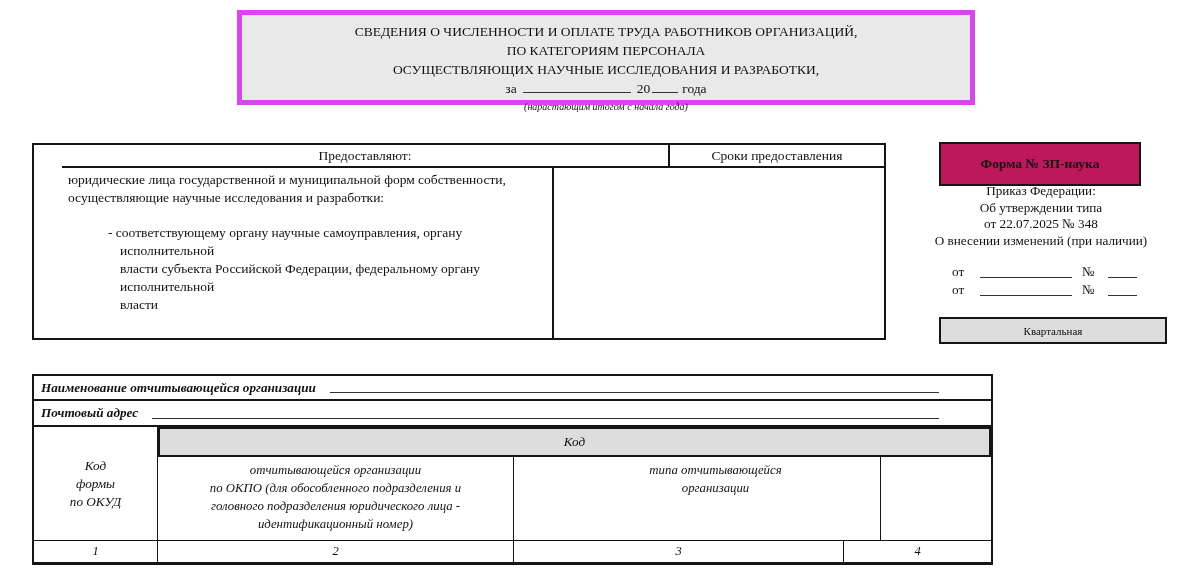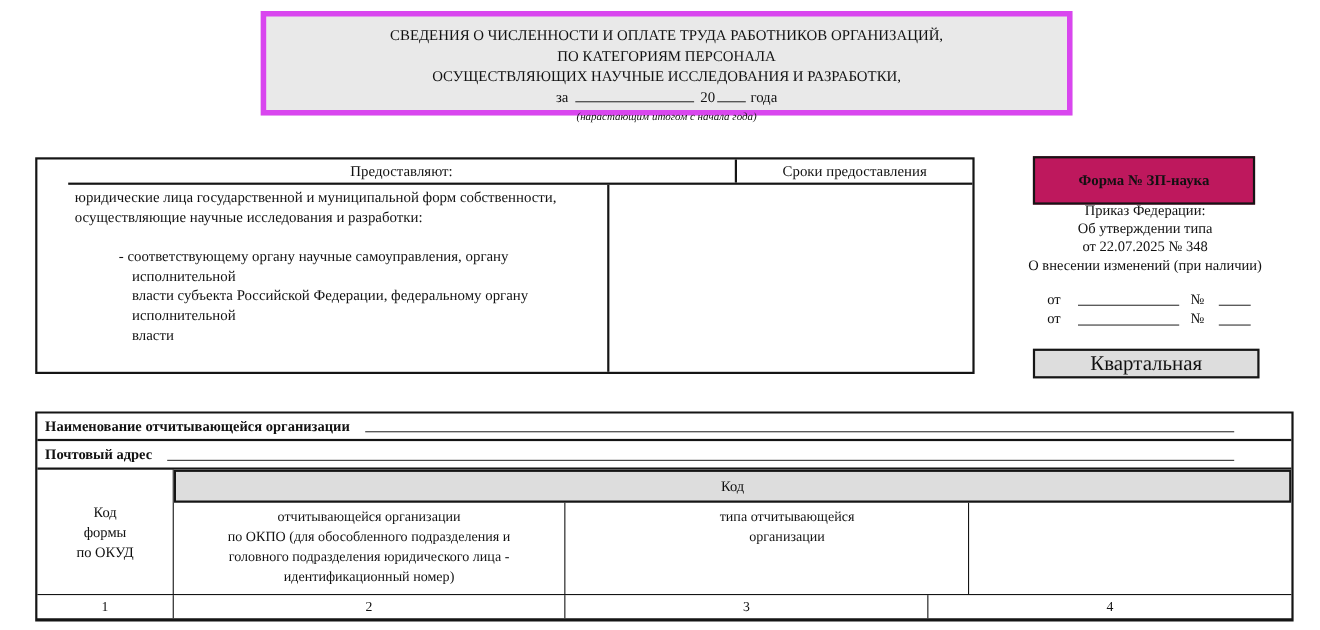--- a/index.html
+++ b/index.html
@@ -53,29 +53,29 @@
     text-align:center; font-size:13.2px; line-height:16.5px;
   }
   .order-line { display:block; }
   .amend-rows { position:absolute; left:952px; top:262px; width:185px; font-size:13.2px; }
   .amend-row { display:flex; align-items:flex-end; height:18px; }
   .amend-ot { width:20px; }
   .blank-amend-date { width:95px; height:13px; margin:0 10px 2px 8px; border-bottom:1.4px solid #333; }
   .amend-num { width:18px; }
   .blank-amend-no { width:30px; height:13px; margin:0 0 2px 8px; border-bottom:1.4px solid #333; }
   .period-badge {
-    position:absolute; left:939px; top:317px; width:206px; height:27px;
+    position:absolute; left:939px; top:317px; width:228px; height:27px;
     background:#dddddd; border:2.5px solid #151515;
-    display:flex; align-items:center; justify-content:center; font-size:19px;
+    display:flex; align-items:center; justify-content:center; font-size:11px;
   }
 
   
   .org-table {
-    position:absolute; left:32px; top:374px; width:1144px;
-    border:2px solid #151515; border-bottom:3px solid #151515; font-size:13.2px;
+    position:absolute; left:32px; top:374px; width:961px;
+    border:2px solid #151515; border-bottom:3px solid #151515; font-size:13.2px;font-style:italic;
   }
   .org-row { display:flex; align-items:center; padding:0 0 0 7px; border-bottom:2px solid #151515; }
   .org-row-name { height:25px; }
   .org-row-addr { height:26px; }
   .org-label { font-weight:bold; white-space:nowrap; }
   .fill-line { flex:1; border-bottom:1.4px solid #333; height:1px; align-self:flex-end; margin:0 52px 6px 14px; }
 
   .org-header { display:flex; height:114px; border-bottom:1.5px solid #151515; }
   .okud-cell {
     width:124px; border-right:1.5px solid #151515;

